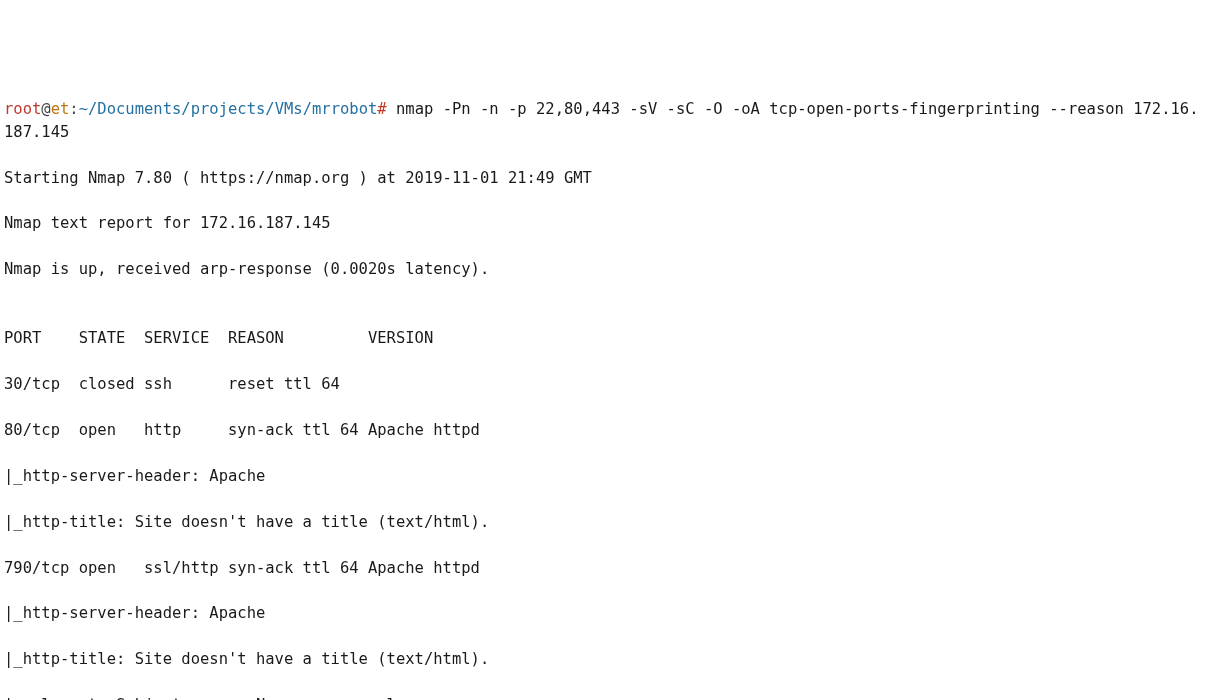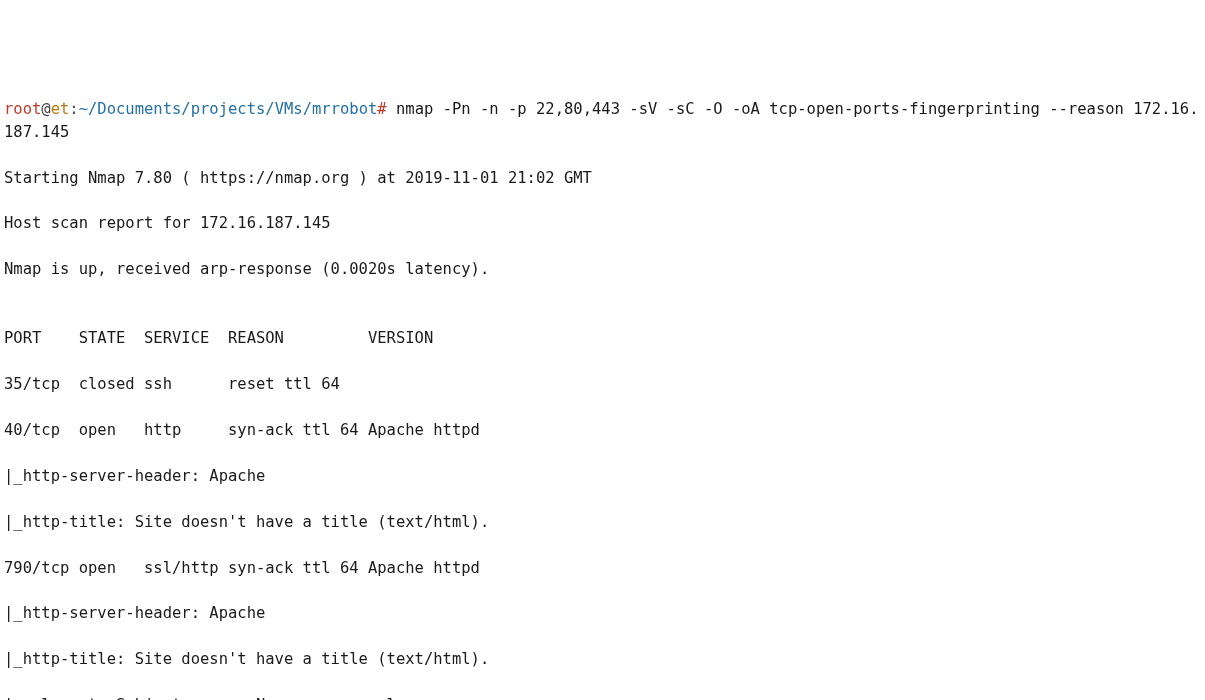--- a/index.html
+++ b/index.html
@@ -23,27 +23,27 @@
     .path { color: #2471a3; }      
     .hash { color: #c0392b; }      
     .cmd  { color: #1a1a1a; }
   </style>
 </head>
 <body>
 
 
 
 <div class="term-line"><span class="user">root</span><span class="at">@</span><span class="host">et</span><span class="colon">:</span><span class="path">~/Documents/projects/VMs/mrrobot</span><span class="hash">#</span> <span class="cmd">nmap -Pn -n -p 22,80,443 -sV -sC -O -oA tcp-open-ports-fingerprinting --reason 172.16.187.145</span></div>
-<div class="term-line">Starting Nmap 7.80 ( https://nmap.org ) at 2019-11-01 21:02 GMT</div>
-<div class="term-line">Host scan report for 172.16.187.145</div>
+<div class="term-line">Starting Nmap 7.80 ( https://nmap.org ) at 2019-11-01 21:49 GMT</div>
+<div class="term-line">Nmap text report for 172.16.187.145</div>
 <div class="term-line">Nmap is up, received arp-response (0.0020s latency).</div>
 <div class="term-line"></div>
 <div class="term-line">PORT    STATE  SERVICE  REASON         VERSION</div>
-<div class="term-line">35/tcp  closed ssh      reset ttl 64</div>
-<div class="term-line">40/tcp  open   http     syn-ack ttl 64 Apache httpd</div>
+<div class="term-line">30/tcp  closed ssh      reset ttl 64</div>
+<div class="term-line">80/tcp  open   http     syn-ack ttl 64 Apache httpd</div>
 <div class="term-line">|_http-server-header: Apache</div>
 <div class="term-line">|_http-title: Site doesn't have a title (text/html).</div>
 <div class="term-line">790/tcp open   ssl/http syn-ack ttl 64 Apache httpd</div>
 <div class="term-line">|_http-server-header: Apache</div>
 <div class="term-line">|_http-title: Site doesn't have a title (text/html).</div>
 <div class="term-line">| ssl-cert: Subject: commonName=www.example.com</div>
 
 
 
 

